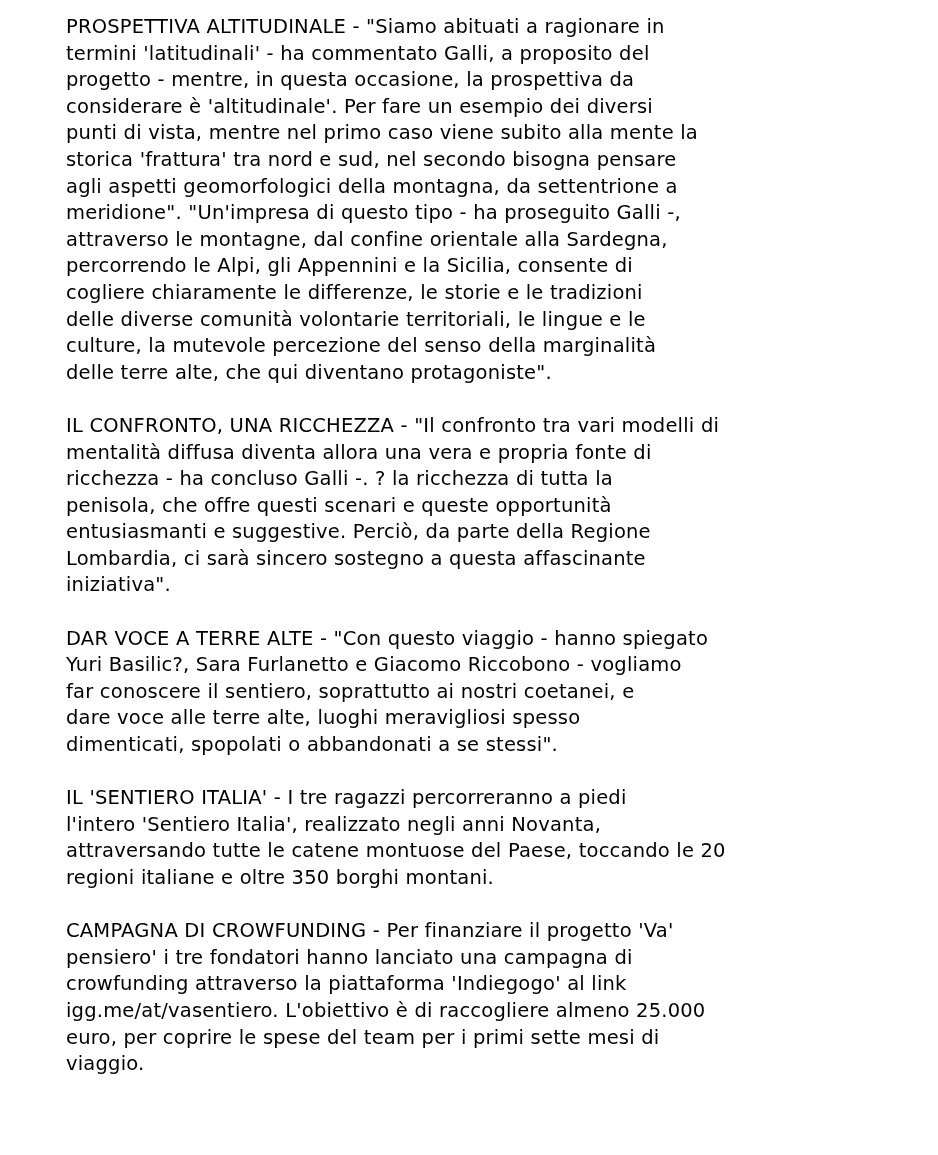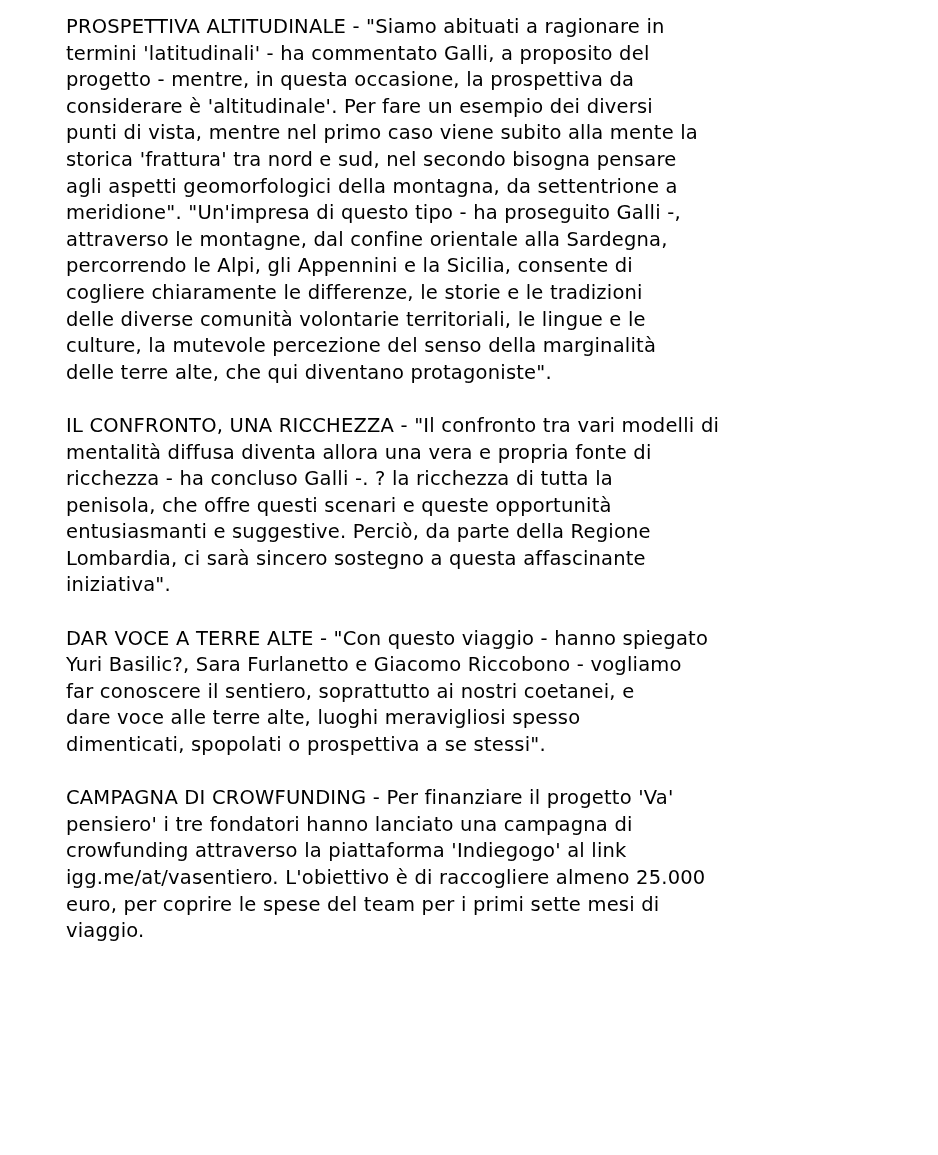--- a/index.html
+++ b/index.html
@@ -51,21 +51,25 @@
 mentalità diffusa diventa allora una vera e propria fonte di
 ricchezza - ha concluso Galli -. ? la ricchezza di tutta la
 penisola, che offre questi scenari e queste opportunità
 entusiasmanti e suggestive. Perciò, da parte della Regione
 Lombardia, ci sarà sincero sostegno a questa affascinante
 iniziativa".</div>
     <div class="paragraph">DAR VOCE A TERRE ALTE - "Con questo viaggio - hanno spiegato
 Yuri Basilic?, Sara Furlanetto e Giacomo Riccobono - vogliamo
 far conoscere il sentiero, soprattutto ai nostri coetanei, e
 dare voce alle terre alte, luoghi meravigliosi spesso
-dimenticati, spopolati o prospettiva a se stessi".</div>
+dimenticati, spopolati o abbandonati a se stessi".</div>
+    <div class="paragraph">IL 'SENTIERO ITALIA' - I tre ragazzi percorreranno a piedi
+l'intero 'Sentiero Italia', realizzato negli anni Novanta,
+attraversando tutte le catene montuose del Paese, toccando le 20
+regioni italiane e oltre 350 borghi montani.</div>
     <div class="paragraph">CAMPAGNA DI CROWFUNDING - Per finanziare il progetto 'Va'
 pensiero' i tre fondatori hanno lanciato una campagna di
 crowfunding attraverso la piattaforma 'Indiegogo' al link
 igg.me/at/vasentiero. L'obiettivo è di raccogliere almeno 25.000
 euro, per coprire le spese del team per i primi sette mesi di
 viaggio.</div>
   </div>
 </div>
 
 </body></html>

